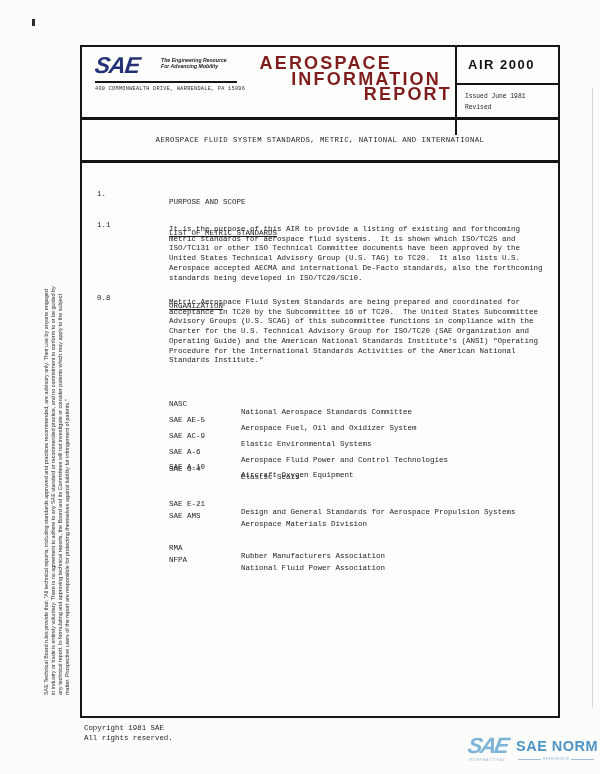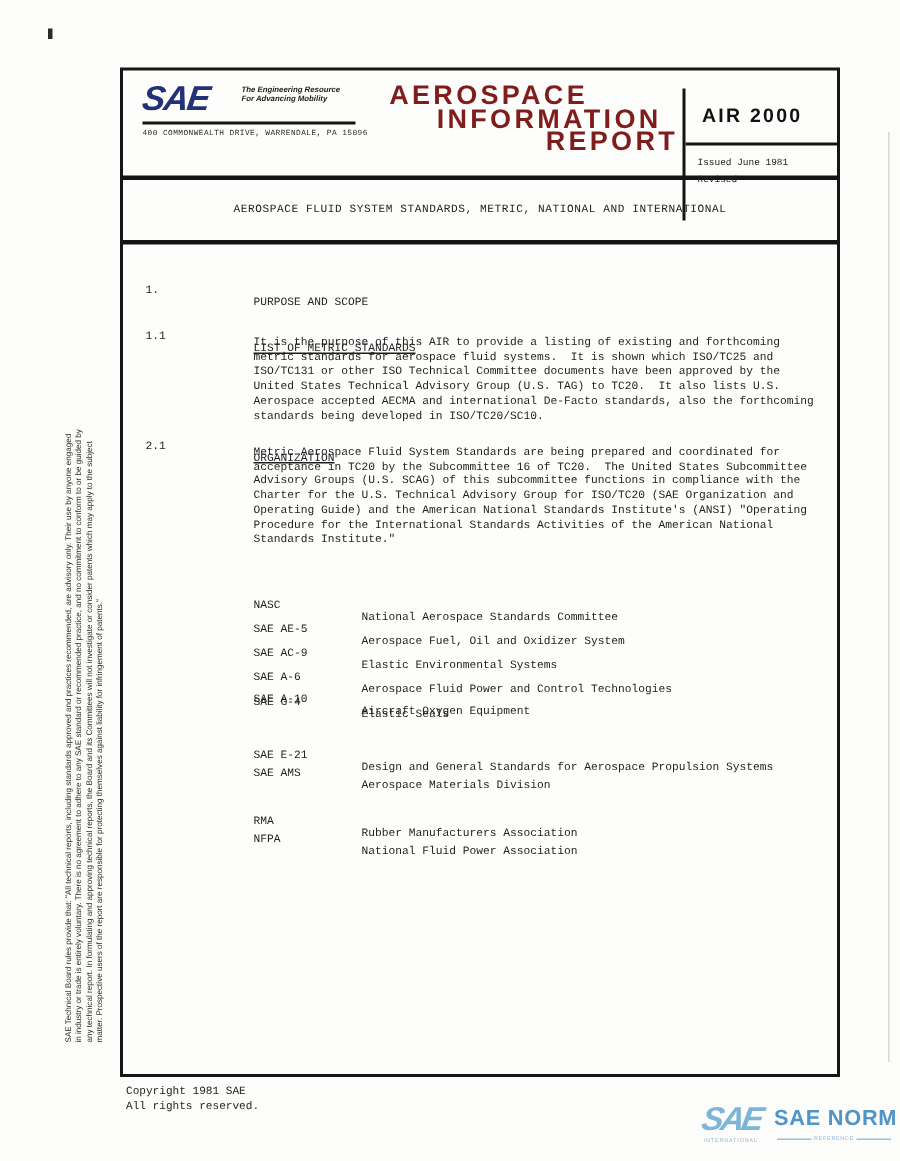--- a/index.html
+++ b/index.html
@@ -28,21 +28,21 @@
 
   
   .doc-box{
     left:80px;top:45px;width:476px;height:669px;
     border:2px solid #161616;background:#fdfdfb;
   }
 
   
   .hdr{position:absolute;left:0;top:0;width:100%;height:70px;border-bottom:3px solid #141414;}
   .hdr-right{
-    position:absolute;right:0;top:12px;width:101px;height:88px;
+    position:absolute;right:0;top:0;width:101px;height:88px;
     border-left:2px solid #141414;
   }
   .air-cell{position:absolute;left:0;top:0;width:100%;height:36px;border-bottom:2px solid #141414;}
   .air-num{
     position:absolute;left:11px;top:10px;
     font-family:"Liberation Sans","DejaVu Sans",sans-serif;
     font-weight:bold;font-size:13px;letter-spacing:1.5px;color:#111;
   }
   .issued-line{position:absolute;left:8px;top:8px;font-size:6.3px;color:#222;}
   .revised-line{position:absolute;left:8px;top:19px;font-size:6.3px;color:#222;}
@@ -178,21 +178,21 @@
     <span class="txt-col underlined">LIST OF METRIC STANDARDS</span>
   </div>
   <div class="b-row para" style="top:178px;left:87px;">It is the purpose of this AIR to provide a listing of existing and forthcoming
 metric standards for aerospace fluid systems.  It is shown which ISO/TC25 and
 ISO/TC131 or other ISO Technical Committee documents have been approved by the
 United States Technical Advisory Group (U.S. TAG) to TC20.  It also lists U.S.
 Aerospace accepted AECMA and international De-Facto standards, also the forthcoming
 standards being developed in ISO/TC20/SC10.</div>
 
   <div class="b-row" style="top:239px;">
-    <span class="num-col">2.1</span>
+    <span class="num-col">0.8</span>
     <span class="txt-col underlined">ORGANIZATION</span>
   </div>
   <div class="b-row para" style="top:251px;left:87px;">Metric Aerospace Fluid System Standards are being prepared and coordinated for
 acceptance in TC20 by the Subcommittee 16 of TC20.  The United States Subcommittee
 Advisory Groups (U.S. SCAG) of this subcommittee functions in compliance with the
 Charter for the U.S. Technical Advisory Group for ISO/TC20 (SAE Organization and
 Operating Guide) and the American National Standards Institute's (ANSI) "Operating
 Procedure for the International Standards Activities of the American National
 Standards Institute."</div>
 

